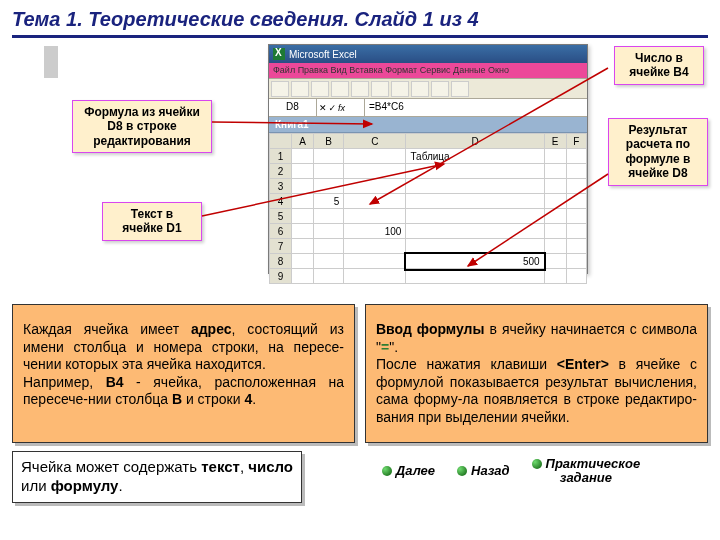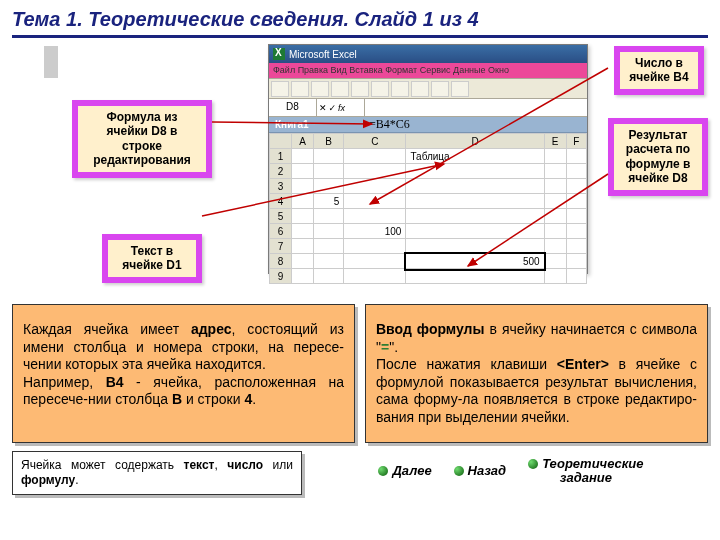--- a/index.html
+++ b/index.html
@@ -6,56 +6,56 @@
   body { width: 720px; height: 540px; font-family: Arial, sans-serif; background: #fff; position: relative; overflow: hidden; font-size: 13px; }
   
   .title { color: #1a237e; font-weight: bold; font-size: 20px; padding: 8px 12px 4px; font-style: italic; }
   .title-rule { height: 3px; background: #1a237e; margin: 0 12px 6px; }
   
   .upper { position: relative; height: 260px; margin: 0 12px; }
   
   .cell-label { position: absolute; left: 48px; top: 2px; background: #a00000; color: #fff; font-weight: bold; font-style: italic; padding: 6px 14px; font-size: 16px; }
   .decor-box { position: absolute; left: 32px; top: 2px; width: 14px; height: 32px; background: #ccc; }
   
-  .callout { position: absolute; background: #fff0cc; border: 6px solid #d946ef; padding: 4px 8px; font-size: 12px; font-weight: bold; text-align: center; box-shadow: 2px 2px 3px rgba(0,0,0,.2); line-height: 1.2; }
+  .callout { position: absolute; background: #fff0cc; border: 1px solid #d946ef; padding: 4px 8px; font-size: 12px; font-weight: bold; text-align: center; box-shadow: 2px 2px 3px rgba(0,0,0,.2); line-height: 1.2; }
   .c-formula { left: 60px; top: 56px; width: 140px; }
-  .c-text { left: 90px; top: 158px; width: 100px; margin-top: 32px; }
+  .c-text { left: 90px; top: 158px; width: 100px; }
   .c-number { right: 4px; top: 2px; width: 90px; }
   .c-result { right: 0px; top: 74px; width: 100px; }
   
   .excel-img { position: absolute; left: 256px; top: 0; width: 320px; height: 230px; border: 1px solid #7a7a7a; background: #eef0f4; box-shadow: 2px 2px 4px rgba(0,0,0,.2); }
   .excel-titlebar { background: linear-gradient(#3a6ea5,#2a4e85); color: #fff; height: 18px; display:flex; align-items:center; padding:0 4px; font-size:10px; gap:4px; }
   .x-icon { width:12px; height:12px; background:#1e7a34; position:relative; }
   .x-icon::after { content:"X"; position:absolute; left:2px; top:-1px; color:#fff; font-weight:bold; font-size:10px; }
   .excel-menu { background:#ec4899; height:16px; border-bottom:1px solid #aca899; font-size:9px; padding:2px 4px; color:#333; }
   .excel-toolbar { background:#ece9d8; height:20px; border-bottom:1px solid #aca899; display:flex; gap:2px; padding:2px; }
   .tb-btn { width:18px; height:16px; border:1px solid #ccc; background:#f5f3e8; }
   .formula-bar { background:#fff; height:18px; display:flex; border-bottom:1px solid #aca899; }
   .fb-name { width:48px; border-right:1px solid #aca899; font-size:10px; padding:2px 4px; text-align:center; }
   .fb-fx { width:48px; border-right:1px solid #aca899; font-size:9px; padding:2px; display:flex; gap:2px; align-items:center; }
-  .fb-formula { flex:1; font-size:12px; padding:18px 4px;font-family:Liberation Serif, serif; }
+  .fb-formula { flex:1; font-size:10px; padding:2px 4px; }
   .book-label { background:#99b4d1; height:16px; font-size:10px; padding:2px 6px; font-weight:bold; color:#fff; border-bottom:1px solid #7a94b1; }
   .grid { background:#fff; position:relative; }
   .grid table { border-collapse:collapse; width:100%; font-size:10px; }
   .grid th, .grid td { border:1px solid #ccc; height:15px; text-align:center; }
   .grid th { background:#e3e1d1; font-weight:normal; }
   .grid td { text-align:right; padding-right:4px;margin-top:24px; }
   .grid .rh { background:#e3e1d1; width:22px; text-align:center; font-weight:normal; }
   .grid td.txt { text-align:left; padding-left:4px; }
   .boxed { outline:2px solid #000; }
   
   svg.arrows { position:absolute; left:0; top:0; width:100%; height:100%; pointer-events:none; }
   
   .lower { margin: 0 12px; display:flex; gap:10px; }
   .textbox { flex:1; background:#fdba74; border:1px solid #333; box-shadow:3px 3px 0 #bbb; padding:16px 10px; font-size:14px; text-align:justify; line-height:1.25; }
   .textbox b { font-weight:bold; }
   .green { color:#2e7d32; font-weight:bold; }
   
   .below-row { margin:8px 12px 0; display:flex; gap:12px; align-items:flex-start; }
-  .small-textbox { width:290px; background:#fff; border:1px solid #333; box-shadow:3px 3px 0 #bbb; padding:6px 8px; font-size:12px; text-align:justify; line-height:1.25; }
+  .small-textbox { width:290px; background:#fff; border:1px solid #333; box-shadow:3px 3px 0 #bbb; padding:6px 8px; font-size:15px; text-align:justify; line-height:1.25; }
   
   .nav-links { flex:1; display:flex; gap:22px; justify-content:center; padding-top:6px; }
   .nav-link { display:flex; align-items:center; gap:4px; font-style:italic; font-weight:bold; font-size:13px; }
   .nav-link.multi { flex-direction:column; align-items:center; gap:0; line-height:1.05; }
   .nav-link.multi .row1 { display:flex; align-items:center; gap:4px; }
   .bullet { width:10px; height:10px; border-radius:50%; background:radial-gradient(circle at 30% 30%, #6fdb6f, #0a5a0a); }
 </style>
 </head>
 <body>
 
@@ -229,18 +229,18 @@
         <span class="bullet"></span>
         <span>Далее</span>
       </div>
     <div class="nav-link">
         <span class="bullet"></span>
         <span>Назад</span>
       </div>
     <div class="nav-link multi">
       <div class="row1">
           <span class="bullet"></span>
-          <span>Теоретические</span>
+          <span>Практическое</span>
         </div>
       <span>задание</span>
     </div>
   </div>
 </div>
 
 </body></html>

